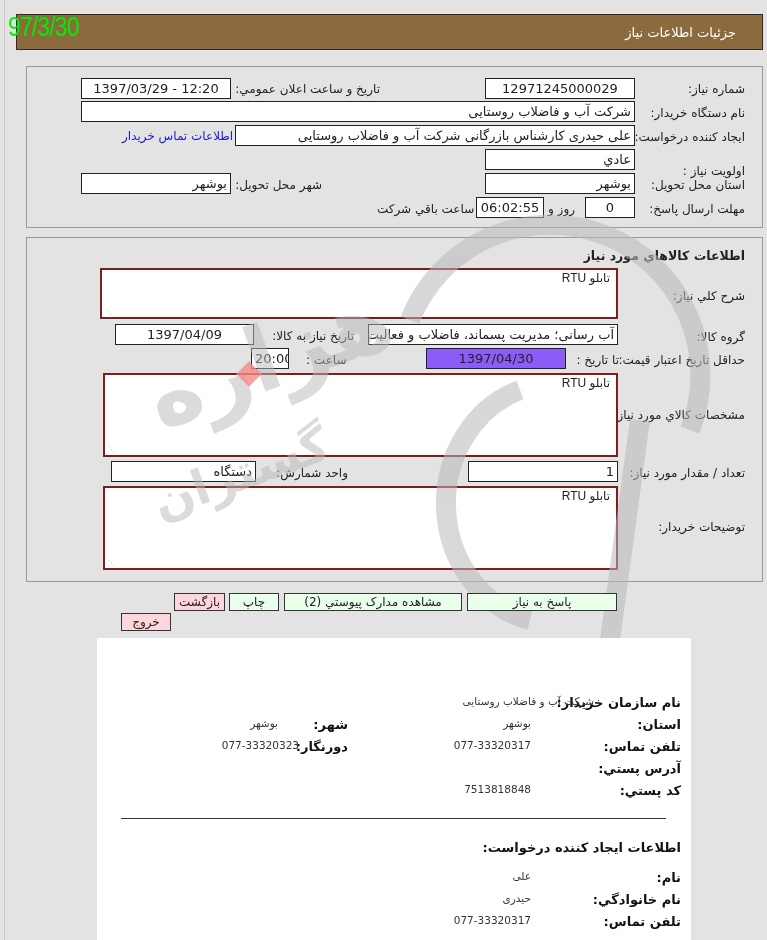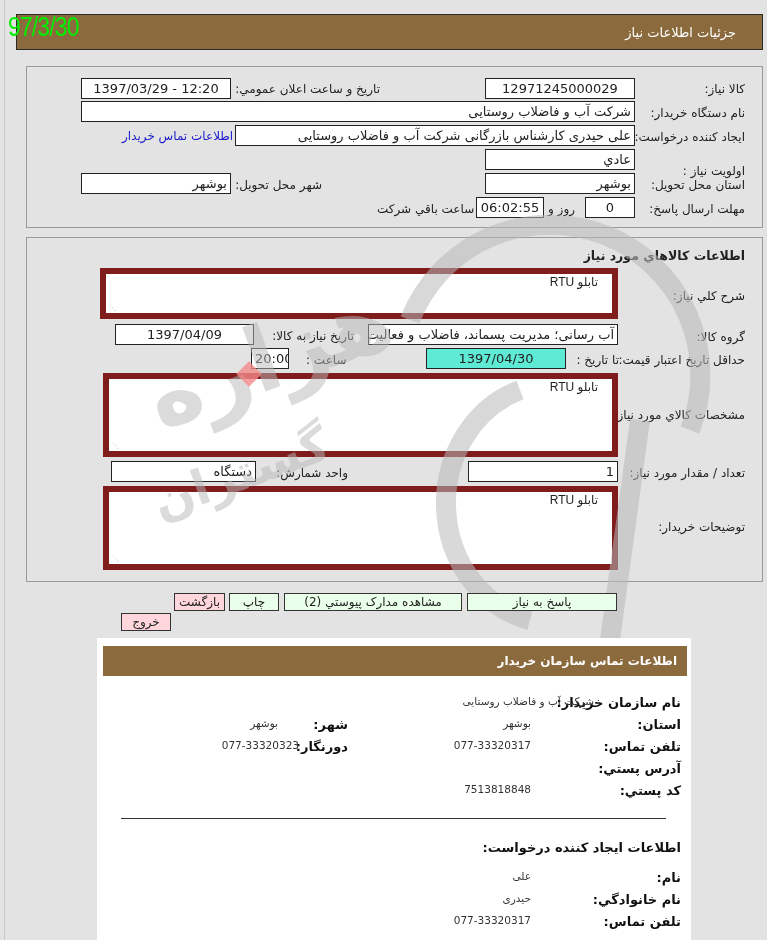--- a/index.html
+++ b/index.html
@@ -25,22 +25,22 @@
     position:absolute; left:26px; border:1px solid #9a9a9a; background:#e3e3e3; box-sizing:border-box;
   }
   .lbl { position:absolute; direction:rtl; white-space:nowrap; font-size:12px; color:#222; }
   .field {
     position:absolute; background:#fff; border:1px solid #222; box-sizing:border-box;
     height:21px; line-height:19px; padding:0 3px; direction:rtl; white-space:nowrap; overflow:hidden;
     font-size:13px;
   }
   .field.center { text-align:center; direction:ltr; }
   .textarea {
-    position:absolute; background:#fff; border:6px solid #7f1d1d; box-sizing:border-box;
-    direction:rtl; padding:1px 14px; font-size:12px; font-family:"Liberation Sans", sans-serif;
+    position:absolute; background:#fff; border:2px solid #7f1d1d; box-sizing:border-box;
+    direction:rtl; padding:1px 6px; font-size:12px; font-family:"Liberation Sans", sans-serif;
   }
   .grip { position:absolute; left:3px; bottom:2px; font-size:7px; color:#aaa; line-height:7px; }
   .link { color:#1a1acc; cursor:pointer; }
   .section-title { font-weight:bold; font-size:12.5px; }
   .btn {
     position:absolute; top:593px; height:18px; border:1px solid #333; box-sizing:border-box;
     font-size:12px; line-height:16px; text-align:center; direction:rtl; cursor:pointer; color:#222;
   }
   .btn.green { background:#eaffea; }
   .btn.red { background:#ffd6dc; }
@@ -60,21 +60,21 @@
 
 <div class="leftline"></div>
 
 <div class="header-bar">
   <span class="header-title">جزئيات اطلاعات نياز</span>
 </div>
 <div class="stamp">97/3/30</div>
 
 <div class="panel" style="top:66px;width:737px;height:162px;"></div>
 
-<span class="lbl" style="right:22px;top:82px;">کالا نياز:</span>
+<span class="lbl" style="right:22px;top:82px;">شماره نياز:</span>
 <div class="field center" style="left:485px;top:78px;width:150px;">12971245000029</div>
 
 <span class="lbl" style="right:387px;top:82px;">تاريخ و ساعت اعلان عمومي:</span>
 <div class="field center" style="left:81px;top:78px;width:150px;">1397/03/29 - 12:20</div>
 
 <span class="lbl" style="right:22px;top:106px;">نام دستگاه خريدار:</span>
 <div class="field" style="left:81px;top:101px;width:554px;">شرکت آب و فاضلاب روستایی</div>
 
 <span class="lbl" style="right:22px;top:130px;">ايجاد کننده درخواست:</span>
 <div class="field" style="left:235px;top:125px;width:400px;">علی حیدری کارشناس بازرگانی شرکت آب و فاضلاب روستایی</div>
@@ -106,21 +106,21 @@
 </div>
 
 <span class="lbl" style="right:22px;top:330px;">گروه کالا:</span>
 <div class="field" style="left:368px;top:324px;width:250px;">آب رسانی؛ مدیریت پسماند، فاضلاب و فعالیت های</div>
 
 <span class="lbl" style="right:413px;top:329px;">تاريخ نياز به کالا:</span>
 <div class="field center" style="left:115px;top:324px;width:139px;">1397/04/09</div>
 
 <span class="lbl" style="right:22px;top:353px;">حداقل تاريخ اعتبار قيمت:</span>
 <span class="lbl" style="right:148px;top:353px;">تا تاريخ :</span>
-<div class="field center" style="left:426px;top:348px;width:140px;background:#5eead4;">1397/04/30</div>
+<div class="field center" style="left:426px;top:348px;width:140px;background:#8b5cf6;">1397/04/30</div>
 <span class="lbl" style="left:306px;top:353px;">ساعت :</span>
 <div class="field center" style="left:251px;top:348px;width:38px;">20:00</div>
 
 <span class="lbl" style="right:22px;top:408px;">مشخصات کالاي مورد نياز:</span>
 <div class="textarea" style="left:103px;top:373px;width:515px;height:84px;">
   <span>تابلو RTU</span>
   <span class="grip">⋰</span>
 </div>
 
 <span class="lbl" style="right:22px;top:466px;">تعداد / مقدار مورد نياز:</span>
@@ -148,23 +148,20 @@
   <rect x="240" y="365" width="18" height="18" fill="#f48a8a" opacity="0.8" transform="rotate(45 249 374)"></rect>
 </svg>
 
 <div class="btn green" style="left:467px;width:150px;">پاسخ به نياز</div>
 <div class="btn green" style="left:284px;width:178px;">مشاهده مدارک پيوستي (2)</div>
 <div class="btn green" style="left:229px;width:50px;">چاپ</div>
 <div class="btn red" style="left:174px;width:51px;">بازگشت</div>
 <div class="btn red" style="left:121px;width:50px;margin-top:20px;">خروج</div>
 
 <div class="contact">
-  <div class="contact-head">
-    <span>اطلاعات تماس سازمان خريدار</span>
-  </div>
 
   <span class="cl" style="right:10px;top:57px;">نام سازمان خريدار:</span>
   <span class="cv" style="right:97px;top:57px;">شرکت آب و فاضلاب روستایی</span>
 
   <span class="cl" style="right:10px;top:79px;">استان:</span>
   <span class="cv" style="right:160px;top:79px;">بوشهر</span>
   <span class="cl" style="right:343px;top:79px;">شهر:</span>
   <span class="cv" style="right:413px;top:79px;">بوشهر</span>
 
   <span class="cl" style="right:10px;top:101px;">تلفن تماس:</span>

